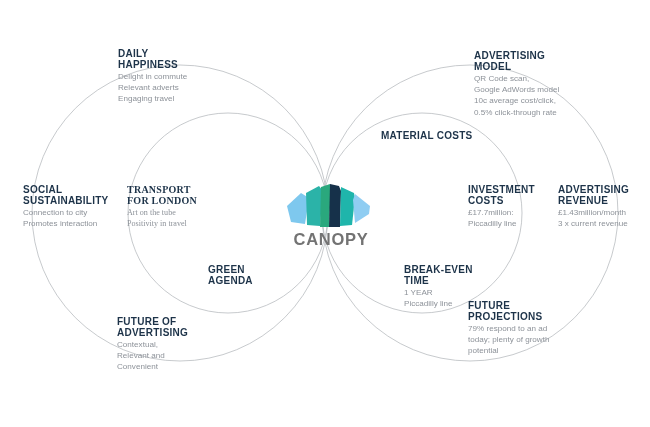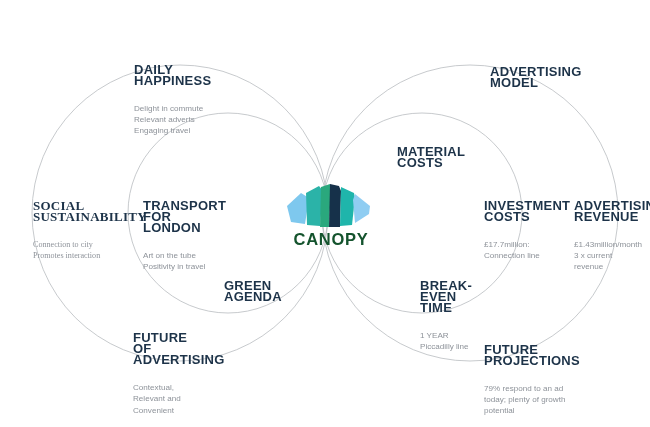--- a/index.html
+++ b/index.html
@@ -20,36 +20,36 @@
     left: 0;
     top: 0;
     width: 650px;
     height: 427px;
   }
   .node {
     position: absolute;
     z-index: 3;
   }
   .node .title {
-    font-size: 13px;
+    font-size: 10px;
     font-weight: bold;
     color: #1d3349;
     letter-spacing: 0.25px;
     line-height: 11.2px;
     text-transform: uppercase;
     white-space: pre-line;
-    margin: 16px;
+    margin: 0;
   }
   .node .body {
     font-size: 8.1px;
     font-weight: normal;
     color: #8d9299;
     line-height: 11.2px;
     white-space: pre-line;
-    margin: 16px;
+    margin: 0;
     padding-top: 0.5px;
   }
   
   #logo {
     position: absolute;
     left: 285px;
     top: 180px;
     width: 92px;
     height: 72px;
     z-index: 5;
@@ -63,21 +63,21 @@
   }
   #logo-word {
     position: absolute;
     left: 0;
     top: 50px;
     width: 92px;
     text-align: center;
     font-size: 16.5px;
     font-weight: bold;
     letter-spacing: 0.7px;
-    color: #14532d;
+    color: #737373;
     font-family: "Liberation Sans", sans-serif;
   }
 </style>
 </head>
 <body>
 
 <div id="canvas">
 
   <svg id="arcs" viewBox="0 0 650 427" xmlns="http://www.w3.org/2000/svg">
     <g fill="none" stroke="#b9bcc0" stroke-width="0.8">
@@ -96,28 +96,28 @@
     <div class="title">DAILY
 HAPPINESS</div>
     <div class="body">Delight in commute
 Relevant adverts
 Engaging travel</div>
   </div>
 
   <div class="node" style="left:208px; top:129px; width:90px;">
   </div>
 
-  <div class="node" style="left:17px; top:184px; width:108px;font-family:Liberation Serif, serif;">
+  <div class="node" style="left:23px; top:184px; width:108px;">
     <div class="title">SOCIAL
 SUSTAINABILITY</div>
     <div class="body">Connection to city
 Promotes interaction</div>
   </div>
 
-  <div class="node" style="left:127px; top:184px; width:95px;">
+  <div class="node" style="left:127px; top:184px; width:95px;font-family:Liberation Serif, serif;">
     <div class="title">TRANSPORT
 FOR LONDON</div>
     <div class="body">Art on the tube
 Positivity in travel</div>
   </div>
 
   <div class="node" style="left:208px; top:264px; width:90px;">
     <div class="title">GREEN
 AGENDA</div>
   </div>
@@ -126,48 +126,52 @@
     <div class="title">FUTURE OF
 ADVERTISING</div>
     <div class="body">Contextual,
 Relevant and
 Convenient</div>
   </div>
 
   <div class="node" style="left:474px; top:50px; width:125px;">
     <div class="title">ADVERTISING
 MODEL</div>
+    <div class="body">QR Code scan,
+Google AdWords model
+10c average cost/click,
+0.5% click-through rate</div>
   </div>
 
   <div class="node" style="left:381px; top:130px; width:110px;">
     <div class="title">MATERIAL COSTS</div>
   </div>
 
   <div class="node" style="left:468px; top:184px; width:90px;">
     <div class="title">INVESTMENT
 COSTS</div>
     <div class="body">£17.7million:
-Connection line</div>
+Piccadilly line</div>
   </div>
 
   <div class="node" style="left:558px; top:184px; width:92px;">
     <div class="title">ADVERTISING
 REVENUE</div>
     <div class="body">£1.43million/month
 3 x current revenue</div>
   </div>
 
   <div class="node" style="left:404px; top:264px; width:92px;">
     <div class="title">BREAK-EVEN
 TIME</div>
     <div class="body">1 YEAR
 Piccadilly line</div>
   </div>
 
-  <div class="node" style="left:468px; top:328px; width:120px;">
+  <div class="node" style="left:468px; top:300px; width:120px;">
     <div class="title">FUTURE
 PROJECTIONS</div>
     <div class="body">79% respond to an ad
 today; plenty of growth
 potential</div>
   </div>
 
   <div id="logo">
     <svg id="logo-mark" viewBox="0 0 92 50" xmlns="http://www.w3.org/2000/svg">
 

